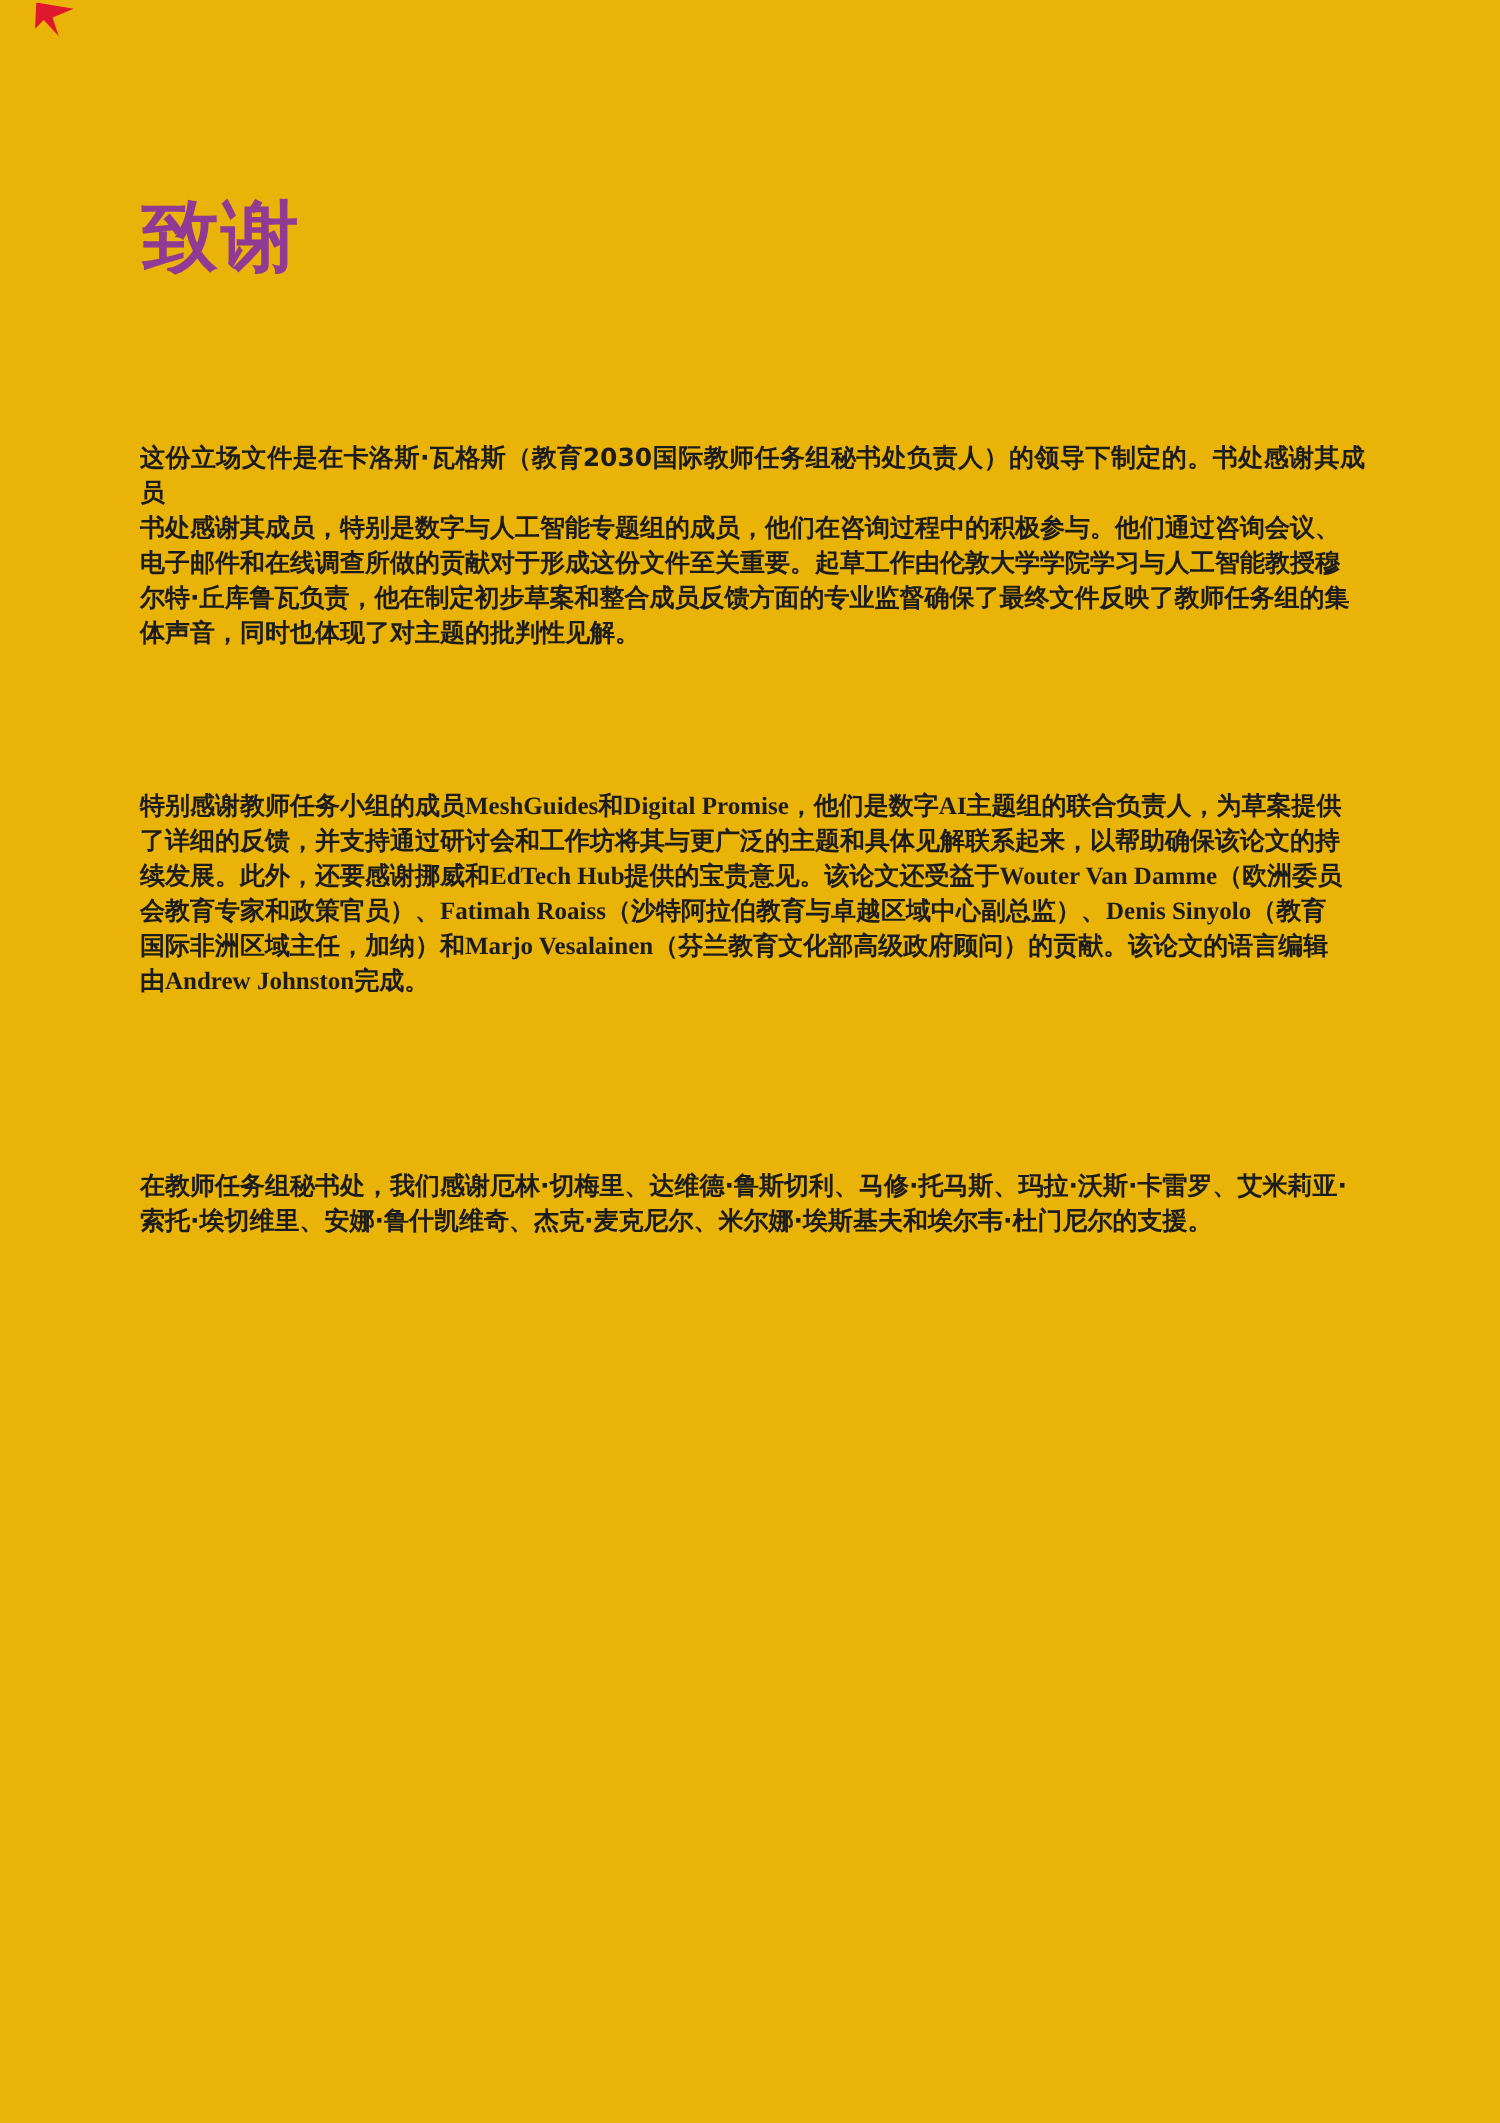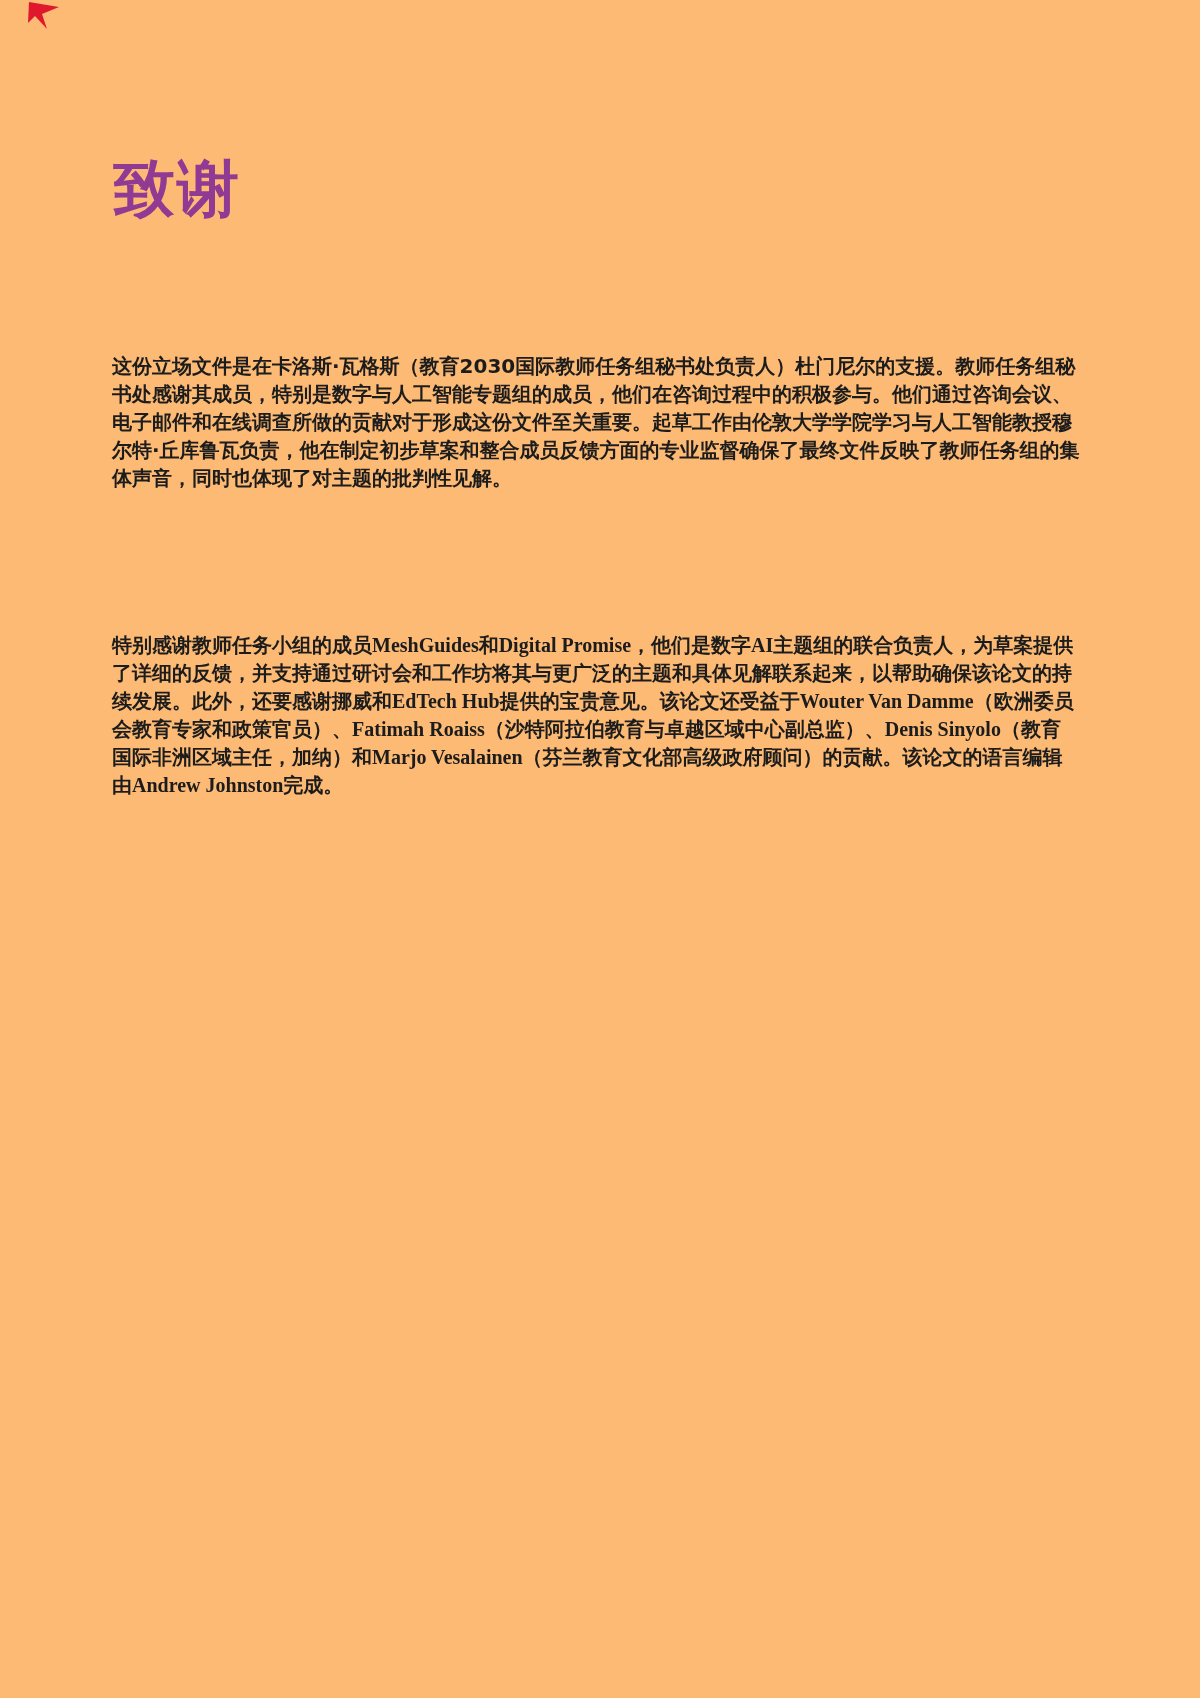--- a/index.html
+++ b/index.html
@@ -43,35 +43,37 @@
     white-space: pre-line;
     text-align: justify;
   }
   .para-1 { top: 352px; }
   .para-2 { top: 631px; font-family: Liberation Serif, serif; }
   .para-3 { top: 934px; }
 </style>
 </head>
 <body>
 
-<div class="page" style="background: #fdba74;">
+<div class="page" style="background: #eab308;">
 
   <svg class="corner-mark" viewBox="0 0 32 28" aria-hidden="true">
     <polygon points="1,0 31,5 14,12 19,27 7,14 0,21" fill="#e0182d"></polygon>
   </svg>
 
   <h1 class="title" style="color: rgb(145, 58, 148);">致谢</h1>
 
-  <p class="para para-1" style="color: rgb(28, 28, 28);">这份立场文件是在卡洛斯·瓦格斯（教育2030国际教师任务组秘书处负责人）杜门尼尔的支援。教师任务组秘
+  <p class="para para-1" style="color: rgb(28, 28, 28);">这份立场文件是在卡洛斯·瓦格斯（教育2030国际教师任务组秘书处负责人）的领导下制定的。书处感谢其成员
 书处感谢其成员，特别是数字与人工智能专题组的成员，他们在咨询过程中的积极参与。他们通过咨询会议、
 电子邮件和在线调查所做的贡献对于形成这份文件至关重要。起草工作由伦敦大学学院学习与人工智能教授穆
 尔特·丘库鲁瓦负责，他在制定初步草案和整合成员反馈方面的专业监督确保了最终文件反映了教师任务组的集
 体声音，同时也体现了对主题的批判性见解。</p>
 
   <p class="para para-2" style="color: rgb(28, 28, 28);">特别感谢教师任务小组的成员MeshGuides和Digital Promise，他们是数字AI主题组的联合负责人，为草案提供
 了详细的反馈，并支持通过研讨会和工作坊将其与更广泛的主题和具体见解联系起来，以帮助确保该论文的持
 续发展。此外，还要感谢挪威和EdTech Hub提供的宝贵意见。该论文还受益于Wouter Van Damme（欧洲委员
 会教育专家和政策官员）、Fatimah Roaiss（沙特阿拉伯教育与卓越区域中心副总监）、Denis Sinyolo（教育
 国际非洲区域主任，加纳）和Marjo Vesalainen（芬兰教育文化部高级政府顾问）的贡献。该论文的语言编辑
 由Andrew Johnston完成。</p>
 
+  <p class="para para-3" style="color: rgb(28, 28, 28);">在教师任务组秘书处，我们感谢厄林·切梅里、达维德·鲁斯切利、马修·托马斯、玛拉·沃斯·卡雷罗、艾米莉亚·
+索托·埃切维里、安娜·鲁什凯维奇、杰克·麦克尼尔、米尔娜·埃斯基夫和埃尔韦·杜门尼尔的支援。</p>
 
 </div>
 
 </body></html>

